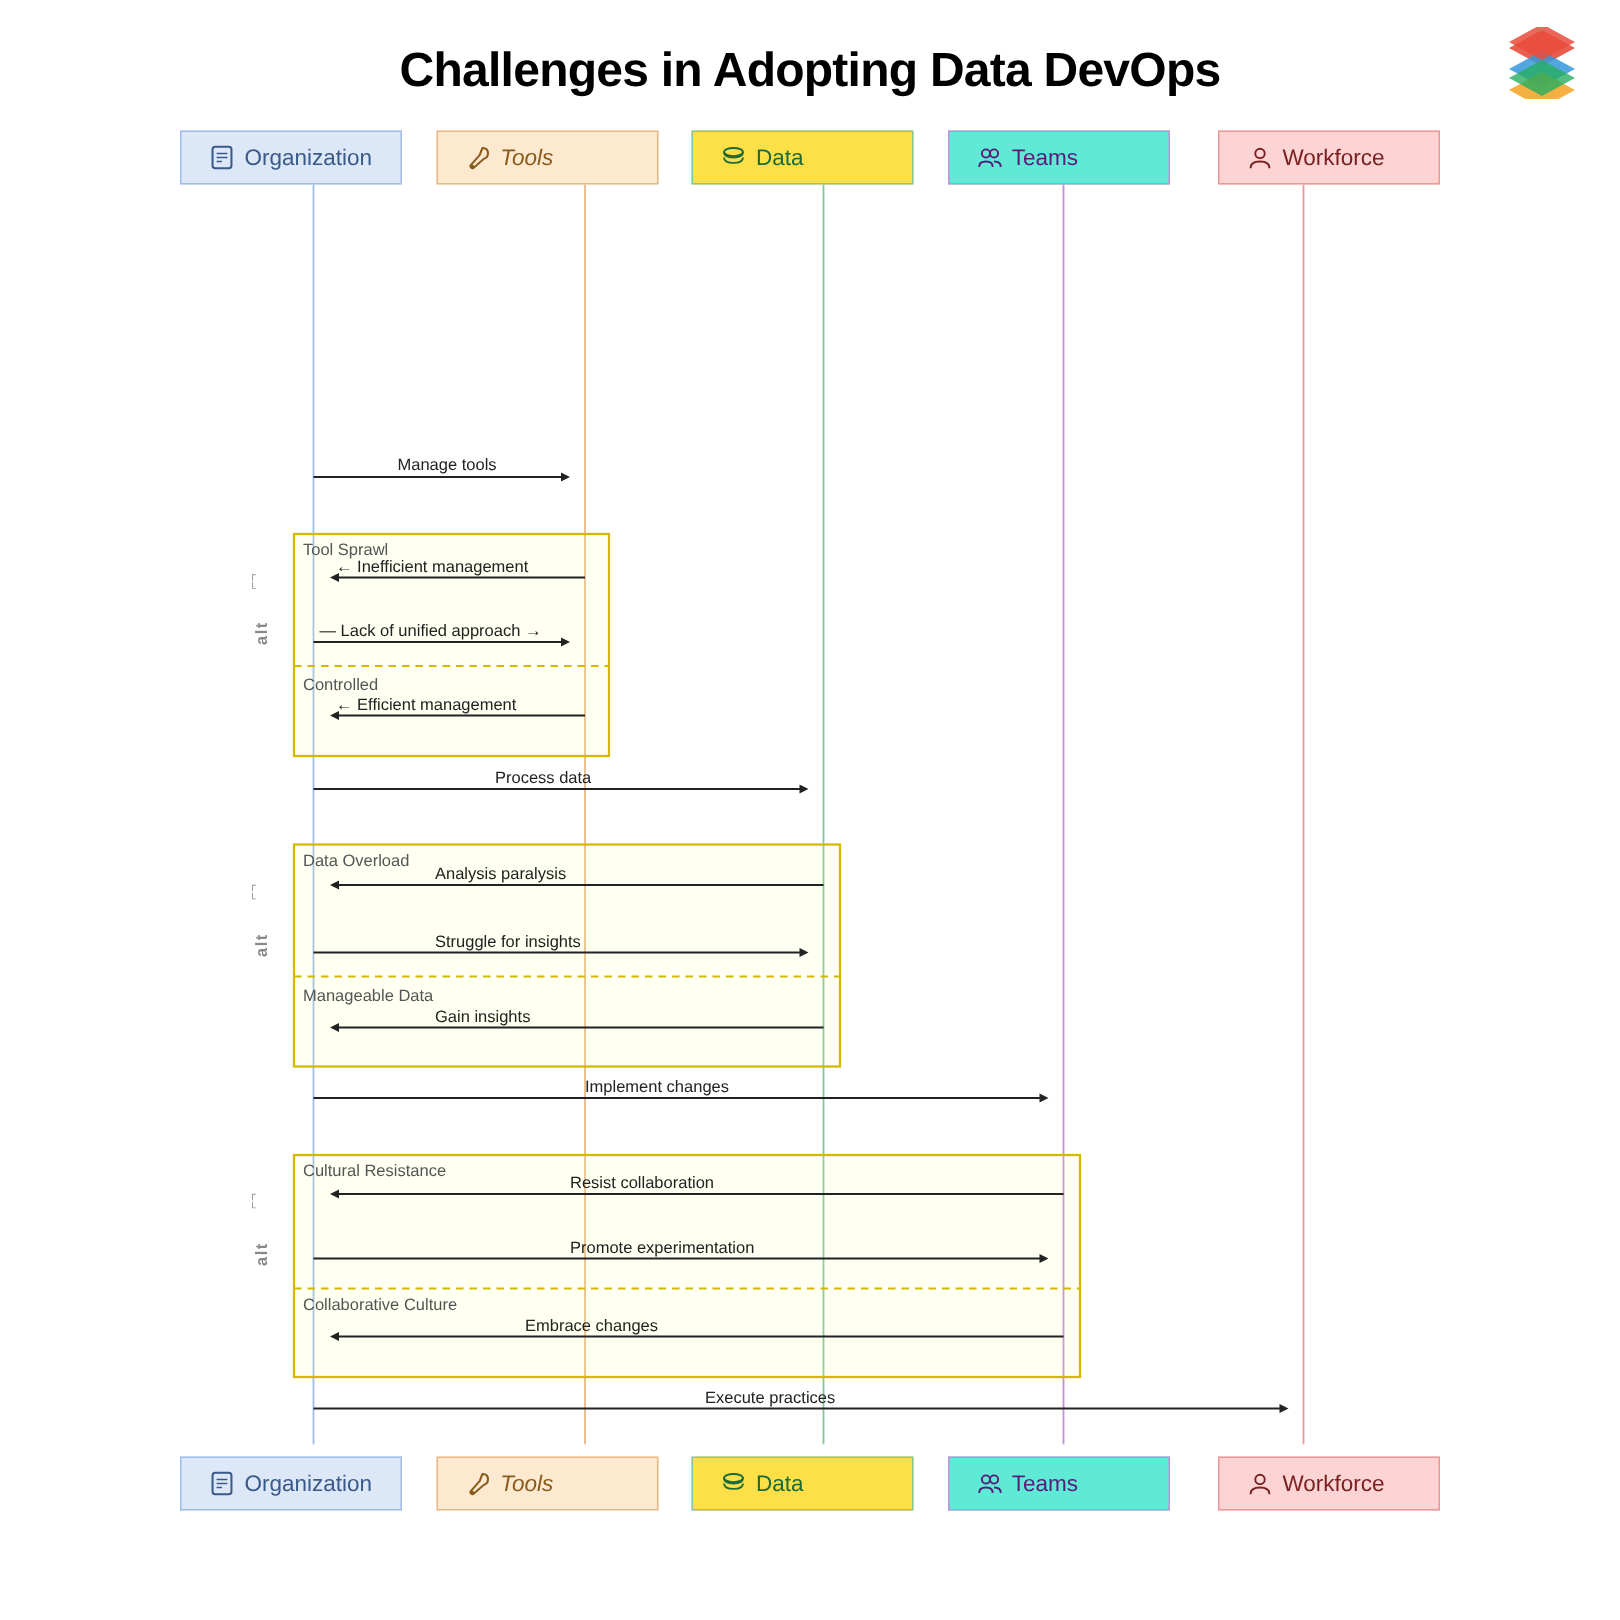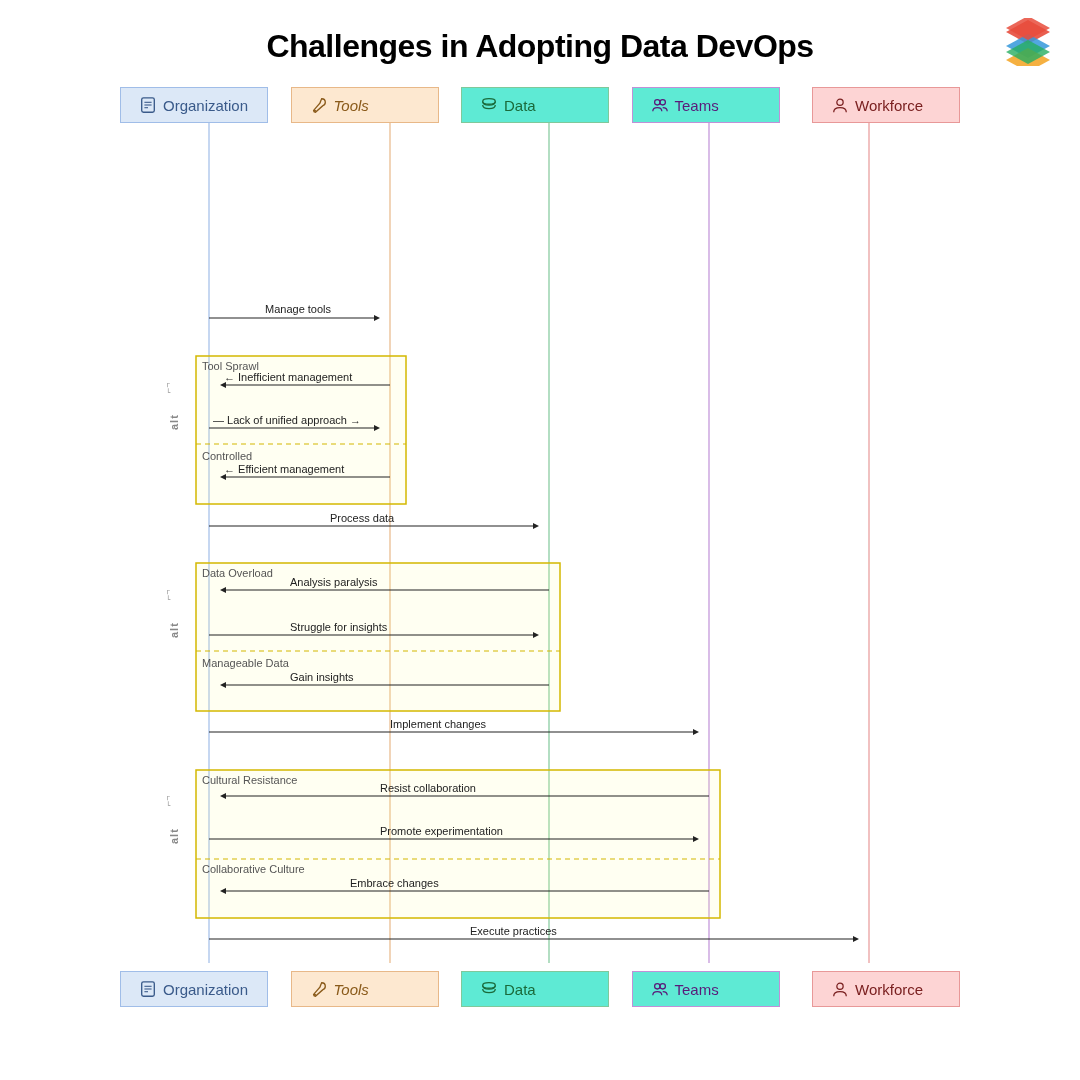--- a/index.html
+++ b/index.html
@@ -44,21 +44,21 @@
       padding: 8px 18px;
       font-size: 15px;
       font-weight: 500;
       width: 148px;
       justify-content: flex-start;
       border: 1.5px solid;
     }
 
     .label-org { background: #dce8f7; border-color: #a0bde8; color: #3a5a8a; }
     .label-tools { background: #fde8d0; border-color: #e8b888; color: #8a5a1a; font-style: italic; }
-    .label-data { background: #5eead4; border-color: #80c89a; color: #1a6a3a; }
+    .label-data { background: #fde047; border-color: #80c89a; color: #1a6a3a; }
     .label-teams { background: #5eead4; border-color: #c090d8; color: #5a1a7a; }
     .label-workforce { background: #fdd4d4; border-color: #e89898; color: #7a2020; margin-left: 10px; }
 
     
     .diagram {
       position: relative;
       margin: 0 auto;
       width: 1080px;
       height: 840px;
     }

